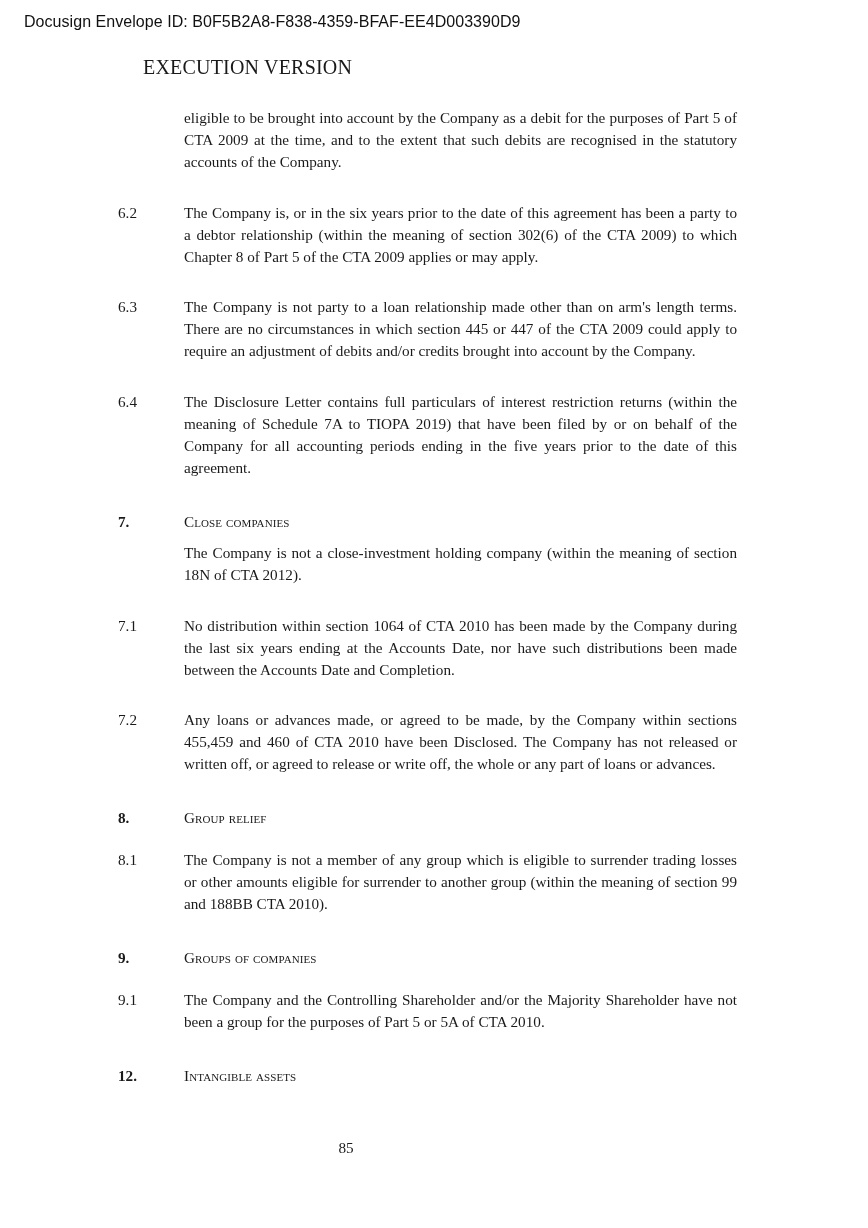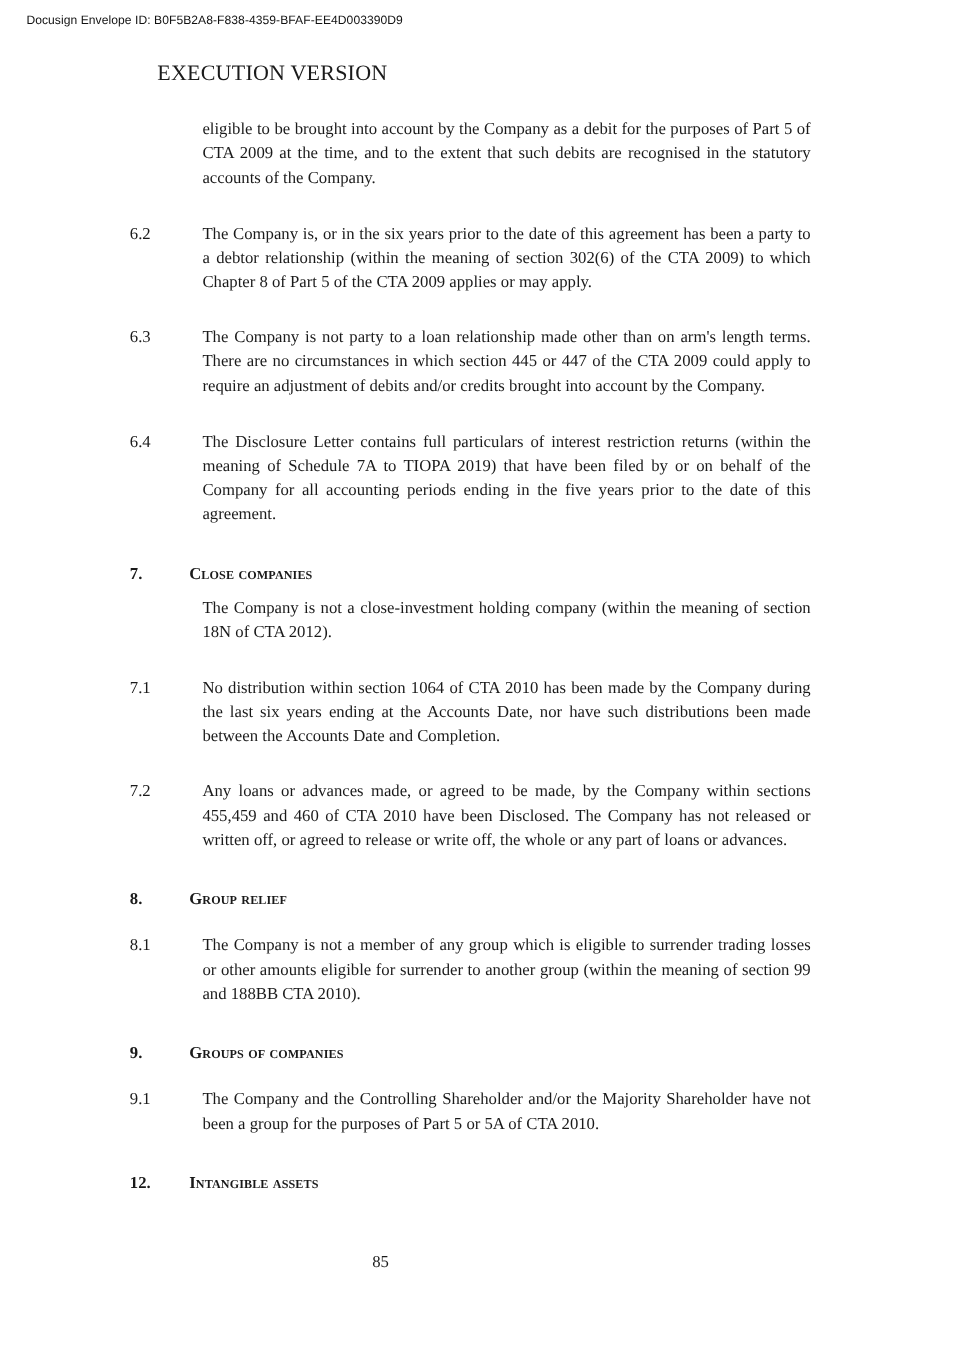--- a/index.html
+++ b/index.html
@@ -13,21 +13,21 @@
     position: relative;
     overflow: hidden;
     color: #1a1a1a;
     font-family: "Liberation Serif", "DejaVu Serif", serif;
   }
   .envelope-id {
     position: absolute;
     left: 24px;
     top: 13px;
     font-family: "Liberation Sans", "DejaVu Sans", sans-serif;
-    font-size: 11px;
+    font-size: 16px;
     color: #111;
     letter-spacing: 0.05px;
   }
   .exec-version {
     position: absolute;
     left: 131px;
     top: 56px;
     font-size: 20px;
     letter-spacing: 0.2px;
     margin-left: 12px;
@@ -52,23 +52,23 @@
     left: 184px;
     width: 553px;
     top: 0;
     font-size: 15.2px;
     line-height: 22px;
     text-align: justify;
     text-align-last: left;
   }
   .heading {
     position: absolute;
-    left: 172px;
+    left: 184px;
     top: 0;
-    font-weight: bold;
+    font-weight: normal;
     font-size: 15.2px;
     line-height: 22px;
     font-variant: small-caps;
     letter-spacing: 0.1px;
   }
   .page-number {
     position: absolute;
     left: 0;
     width: 692px;
     top: 1139px;

